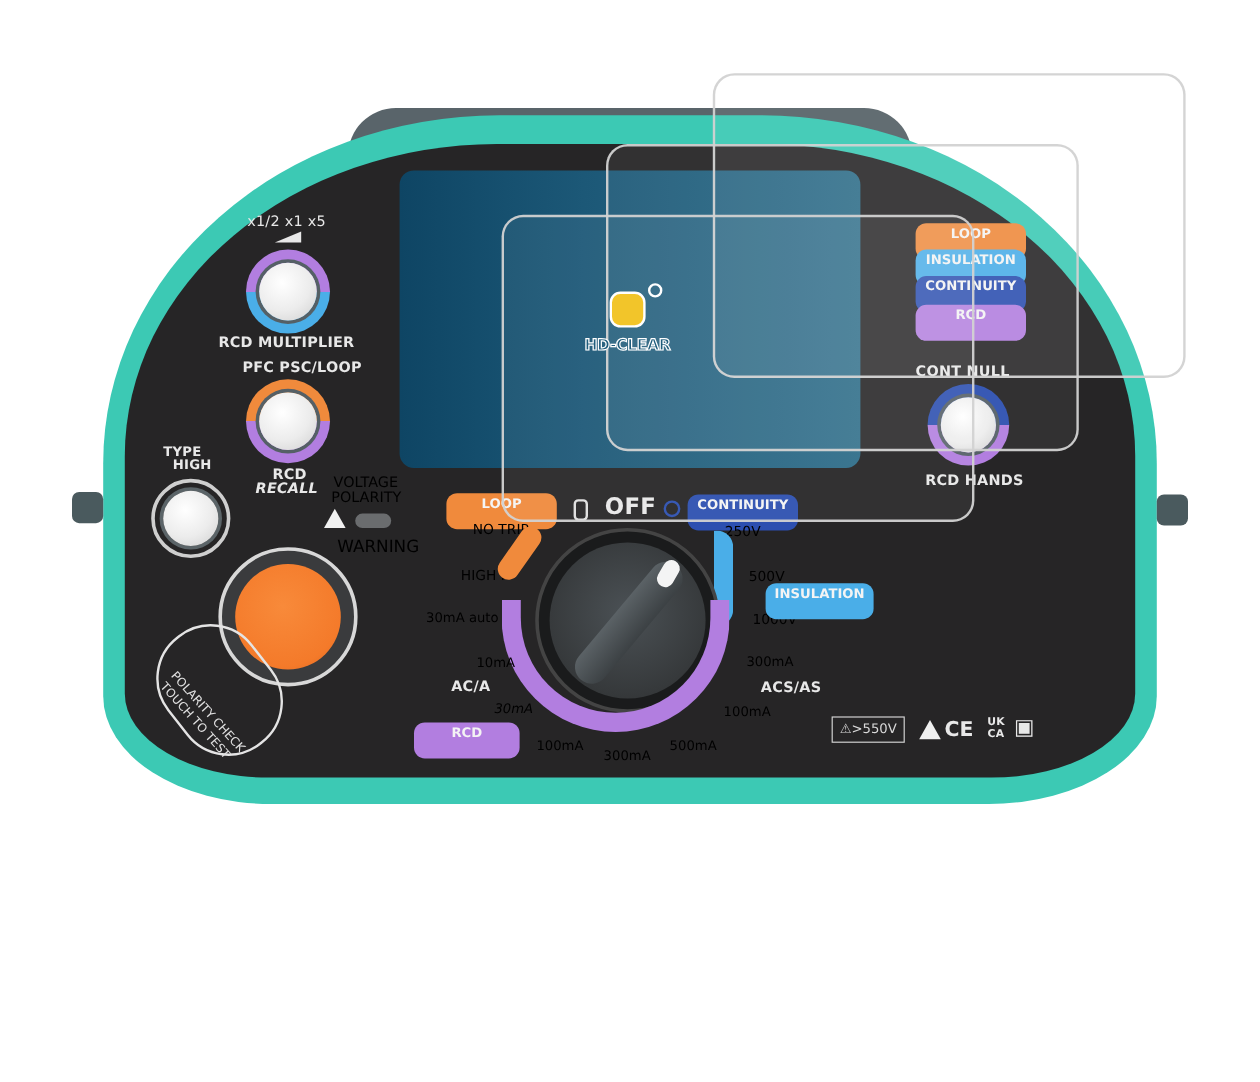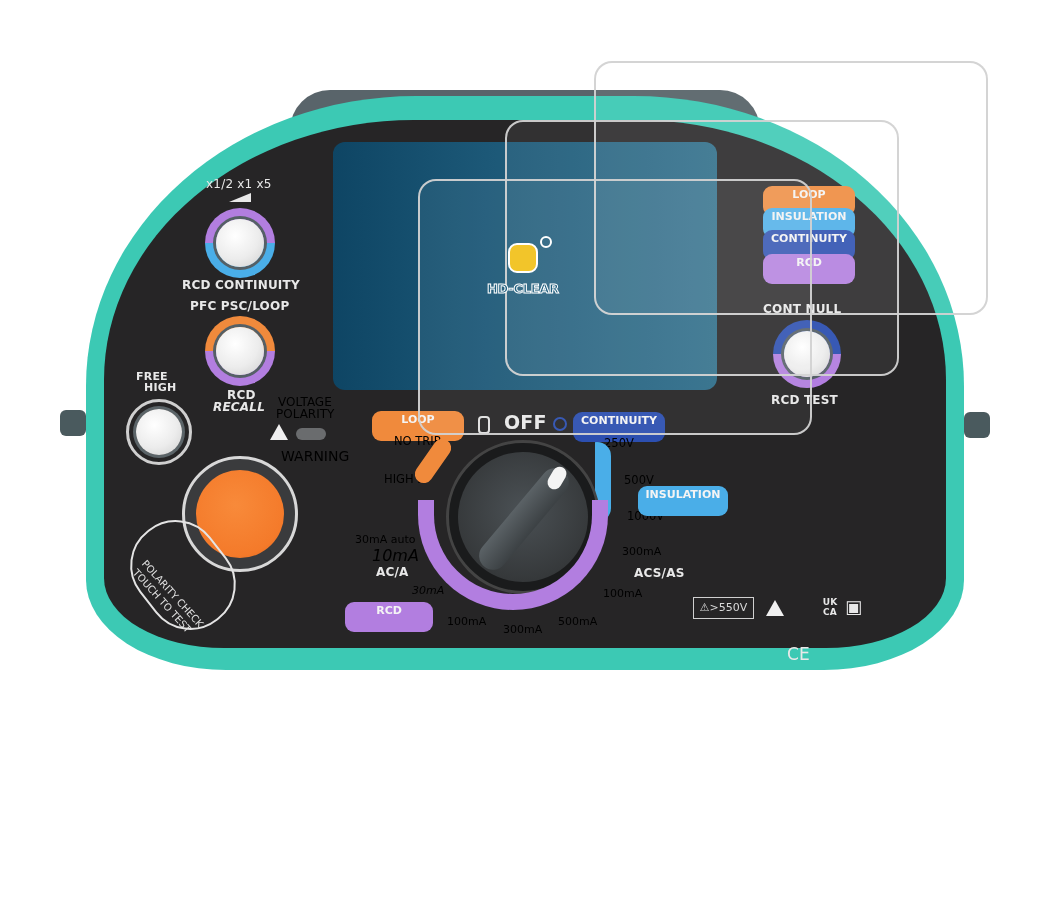--- a/index.html
+++ b/index.html
@@ -20,28 +20,28 @@
 
 <div class="abs" style="left:60px;top:410px;width:26px;height:26px;background:#4a5a5e;border-radius:6px;"></div>
 <div class="abs" style="left:964px;top:412px;width:26px;height:26px;background:#4a5a5e;border-radius:6px;"></div>
 
 <div class="abs" style="left:333px;top:142px;width:384px;height:248px;background:linear-gradient(90deg,#0e4564 0%,#1c5877 40%,#2f6e8a 100%);border-radius:12px;"></div>
 
 <div class="lbl" style="left:206px;top:177px;font-weight:normal;font-size:12px;">x1/2 x1 x5</div>
 <div class="abs" style="left:229px;top:193px;width:0;height:0;border-left:22px solid transparent;border-bottom:9px solid #e8e8e8;"></div>
 <div class="abs" style="left:205px;top:208px;width:70px;height:70px;border-radius:50%;background:linear-gradient(#b27ee0 50%,#4aaee8 50%);"></div>
 <div class="btn-white" style="left:216px;top:219px;width:48px;height:48px;box-shadow:0 0 0 3px #556066;"></div>
-<div class="lbl" style="left:182px;top:278px;">RCD CONTINUITY</div>
-<div class="lbl" style="left:190px;top:299px;">PFC PSC/LOOP</div>
+<div class="lbl" style="left:182px;top:278px;">RCD MULTIPLIER</div>
+<div class="lbl" style="left:202px;top:299px;">PFC PSC/LOOP</div>
 <div class="abs" style="left:205px;top:316px;width:70px;height:70px;border-radius:50%;background:linear-gradient(#f08a3c 50%,#b27ee0 50%);"></div>
 <div class="btn-white" style="left:216px;top:327px;width:48px;height:48px;box-shadow:0 0 0 3px #556066;"></div>
 <div class="lbl" style="left:227px;top:388px;">RCD</div>
 <div class="lbl" style="left:213px;top:400px;font-style:italic;">RECALL</div>
 
-<div class="lbl" style="left:136px;top:370px;font-size:11px;">FREE</div>
+<div class="lbl" style="left:136px;top:370px;font-size:11px;">TYPE</div>
 <div class="lbl" style="left:144px;top:381px;font-size:11px;">HIGH</div>
 <div class="abs" style="left:126px;top:399px;width:66px;height:66px;border-radius:50%;border:3px solid #cfcfcf;box-sizing:border-box;"></div>
 <div class="btn-white" style="left:136px;top:409px;width:46px;height:46px;box-shadow:0 0 0 3px #5b6468;"></div>
 
 <div class="lbl-n" style="left:278px;top:395px;font-size:12px;">VOLTAGE</div>
 <div class="lbl-n" style="left:276px;top:407px;font-size:12px;">POLARITY</div>
 <div class="abs" style="left:270px;top:424px;width:0;height:0;border-left:9px solid transparent;border-right:9px solid transparent;border-bottom:16px solid #f0f0f0;"></div>
 <div class="abs" style="left:296px;top:428px;width:30px;height:12px;border-radius:6px;background:#6a6c6e;"></div>
 <div class="lbl-n" style="left:281px;top:448px;font-size:14px;">WARNING</div>
 
@@ -53,21 +53,21 @@
 <div class="lbl-n" style="left:139px;top:567px;font-size:10px;transform:rotate(48deg);transform-origin:left top;color:#e0e0e0;">TOUCH TO TEST</div>
 
 <div class="pill" style="left:763px;top:186px;width:92px;background:#f08a3c;">LOOP</div>
 <div class="pill" style="left:763px;top:208px;width:92px;background:#4aaee8;">INSULATION</div>
 <div class="pill" style="left:763px;top:230px;width:92px;background:#2c4fb0;">CONTINUITY</div>
 <div class="pill" style="left:763px;top:254px;width:92px;background:#b27ee0;">RCD</div>
 
 <div class="lbl" style="left:763px;top:302px;">CONT NULL</div>
 <div class="abs" style="left:773px;top:320px;width:68px;height:68px;border-radius:50%;background:linear-gradient(#2c4fb0 50%,#b27ee0 50%);"></div>
 <div class="btn-white" style="left:784px;top:331px;width:46px;height:46px;box-shadow:0 0 0 3px #556066;"></div>
-<div class="lbl" style="left:771px;top:393px;">RCD TEST</div>
+<div class="lbl" style="left:771px;top:393px;">RCD HANDS</div>
 
 <div class="pill" style="left:372px;top:411px;width:92px;background:#f08a3c;">LOOP</div>
 <div class="abs" style="left:478px;top:416px;width:8px;height:14px;border:2px solid #e0e0e0;border-radius:4px;"></div>
 <div class="lbl" style="left:504px;top:411px;font-size:19px;">OFF</div>
 <div class="abs" style="left:553px;top:417px;width:10px;height:10px;border-radius:50%;border:2px solid #2c4fb0;"></div>
 <div class="pill" style="left:573px;top:412px;width:92px;background:#2c4fb0;">CONTINUITY</div>
 
 <div class="lbl-n" style="left:394px;top:434px;font-size:11.5px;">NO TRIP</div>
 <div class="lbl-n" style="left:384px;top:472px;font-size:11.5px;">HIGH I</div>
 <div class="abs" style="left:424px;top:436px;width:18px;height:50px;border-radius:9px;background:#f08a3c;transform:rotate(35deg);"></div>
@@ -78,35 +78,35 @@
 <div class="abs" style="left:583px;top:442px;width:28px;height:80px;border-radius:14px;border-right:16px solid #4aaee8;box-sizing:border-box;"></div>
 <div class="pill" style="left:638px;top:486px;width:90px;background:#4aaee8;">INSULATION</div>
 
 <div class="abs" style="left:446px;top:440px;width:154px;height:154px;border-radius:50%;background:#1a1b1c;border:3px solid #444;box-sizing:border-box;"></div>
 <div class="abs" style="left:458px;top:452px;width:130px;height:130px;border-radius:50%;background:radial-gradient(circle at 50% 45%,#4b5155 0%,#36393b 70%,#2a2c2d 100%);"></div>
 <div class="abs" style="left:462px;top:505px;width:124px;height:28px;border-radius:14px;background:linear-gradient(#5b6266,#3c4144);transform:rotate(-50deg);"></div>
 <div class="abs" style="left:550px;top:466px;width:14px;height:24px;border-radius:7px;background:#f4f4f4;transform:rotate(30deg);"></div>
 
 <div class="abs" style="left:418px;top:500px;width:190px;height:110px;border-radius:0 0 95px 95px;border:16px solid #b27ee0;border-top:none;box-sizing:border-box;"></div>
 
-<div class="lbl-n" style="left:355px;top:508px;font-size:11px;margin-top:25px;">30mA auto</div>
-<div class="lbl-n" style="left:372px;top:546px;font-size:16px;font-style:italic;">10mA</div>
+<div class="lbl-n" style="left:355px;top:508px;font-size:11px;">30mA auto</div>
+<div class="lbl-n" style="left:397px;top:546px;font-size:11px;">10mA</div>
 <div class="lbl" style="left:376px;top:565px;font-size:12px;">AC/A</div>
 <div class="lbl-n" style="left:412px;top:584px;font-size:11px;font-style:italic;">30mA</div>
 <div class="pill" style="left:345px;top:602px;width:88px;background:#b27ee0;">RCD</div>
 <div class="lbl-n" style="left:447px;top:615px;font-size:11px;">100mA</div>
 <div class="lbl-n" style="left:503px;top:623px;font-size:11px;">300mA</div>
 <div class="lbl-n" style="left:558px;top:615px;font-size:11px;">500mA</div>
 <div class="lbl-n" style="left:622px;top:545px;font-size:11px;">300mA</div>
 <div class="lbl" style="left:634px;top:566px;font-size:12px;">ACS/AS</div>
 <div class="lbl-n" style="left:603px;top:587px;font-size:11px;">100mA</div>
 
 <div class="abs" style="left:693px;top:597px;width:61px;height:22px;border:1.5px solid #d0d0d0;box-sizing:border-box;color:#d8d8d8;font-size:11px;line-height:19px;text-align:center;">⚠&gt;550V</div>
 <div class="abs" style="left:766px;top:600px;width:0;height:0;border-left:9px solid transparent;border-right:9px solid transparent;border-bottom:16px solid #f0f0f0;"></div>
-<div class="lbl" style="left:787px;top:598px;font-size:17px;font-weight:normal;margin-top:46px;">CE</div>
+<div class="lbl" style="left:787px;top:598px;font-size:17px;font-weight:bold;">CE</div>
 <div class="lbl" style="left:820px;top:597px;width:20px;font-size:9px;line-height:10px;white-space:normal;text-align:center;">UK CA</div>
 <div class="lbl" style="left:845px;top:596px;font-size:18px;font-weight:normal;">▣</div>
 
 <div class="protector" style="left:594px;top:61px;width:390px;height:250px;"></div>
 <div class="protector" style="left:505px;top:120px;width:390px;height:252px;"></div>
 <div class="protector" style="left:418px;top:179px;width:390px;height:252px;"></div>
 
 <div class="abs" style="left:508px;top:243px;width:30px;height:30px;border-radius:9px;background:#f2c52a;border:2px solid #ffffff;box-sizing:border-box;"></div>
 <div class="abs" style="left:540px;top:236px;width:12px;height:12px;border-radius:50%;border:2px solid #ffffff;box-sizing:border-box;"></div>
 <div class="abs" style="left:487px;top:281px;font-size:13px;font-weight:bold;color:#1f5d7c;-webkit-text-stroke:1px #ffffff;letter-spacing:-0.3px;">HD-CLEAR</div>

